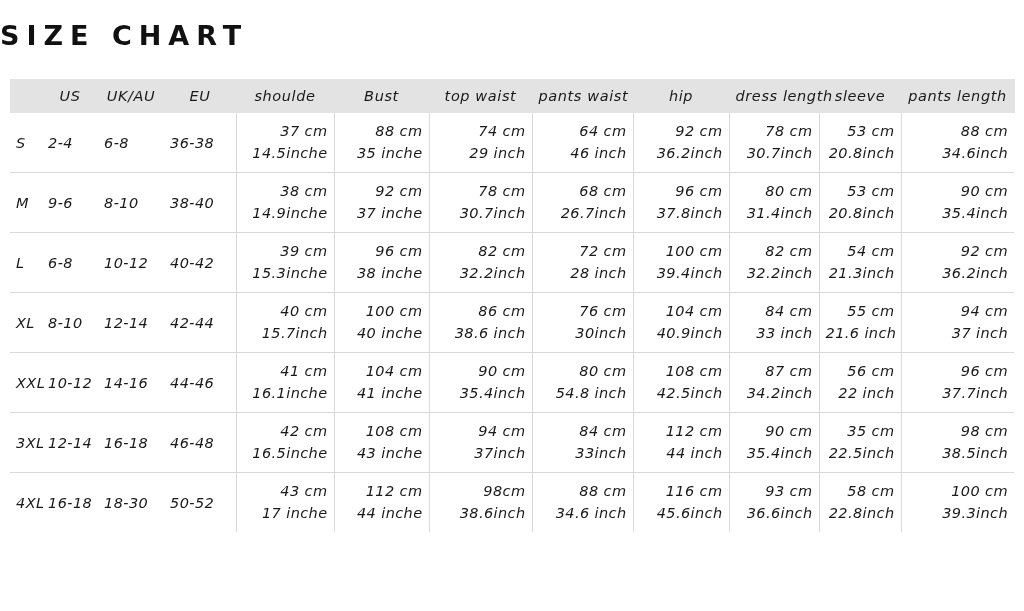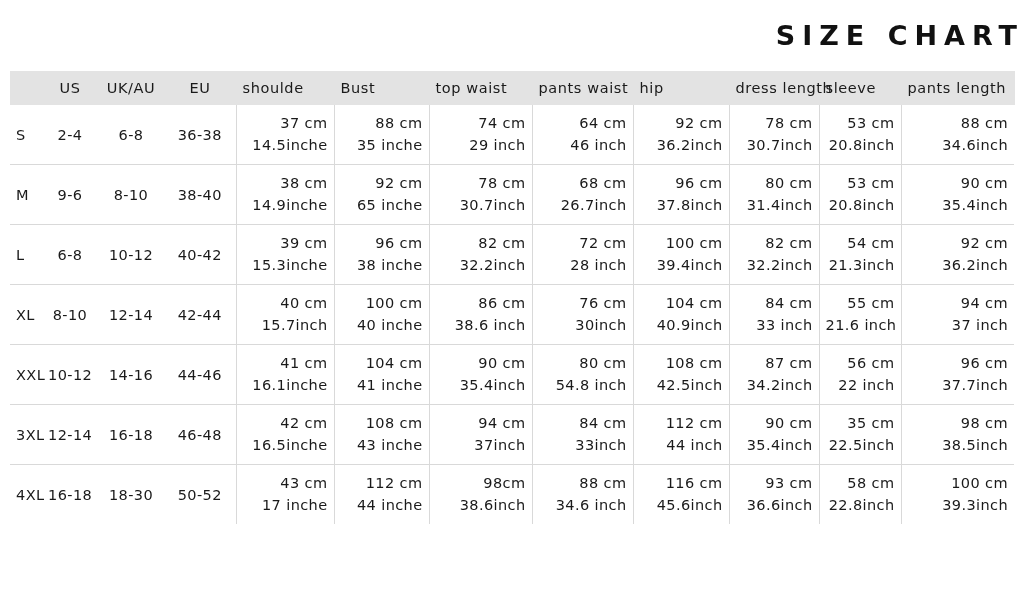--- a/index.html
+++ b/index.html
@@ -15,34 +15,35 @@
     overflow: hidden;
   }
   .page {
     position: relative;
     width: 1024px;
     height: 611px;
     background: #ffffff;
     box-sizing: border-box;
   }
   .chart-title {
-    text-align: right;
+    text-align: left;
     font-size: 27px;
     letter-spacing: 7px;
     font-weight: 700;
     color: #111111;
     padding-top: 20px;
     padding-bottom: 16px;
     font-family: "DejaVu Sans", sans-serif;
   }
   table.size-table {
     width: 1004px;
-    margin: 4px 10px;
+    margin: 12px 10px;
     border-collapse: collapse;
     table-layout: fixed;
+    font-style: italic;
   }
   table.size-table col.c-size    { width: 32px; }
   table.size-table col.c-us      { width: 56px; }
   table.size-table col.c-ukau    { width: 66px; }
   table.size-table col.c-eu      { width: 72px; }
   table.size-table col.c-shoulde { width: 98px; }
   table.size-table col.c-bust    { width: 95px; }
   table.size-table col.c-topwaist{ width: 103px; }
   table.size-table col.c-pantsw  { width: 101px; }
   table.size-table col.c-hip     { width: 96px; }
@@ -61,21 +62,21 @@
     padding: 0 6px;
     border-right: 1px solid #e3e3e3;
     white-space: nowrap;
     font-family: "DejaVu Sans", sans-serif;
   }
   table.size-table thead th.th-blank,
   table.size-table thead th.th-center {
     text-align: center;
   }
   table.size-table thead th.th-left {
-    text-align: left;
+    text-align: center;
   }
 
   table.size-table tbody td {
     height: 59px;
     font-size: 14.5px;
     vertical-align: middle;
     padding: 0 6px;
     border-top: 1px solid #d9d9d9;
     letter-spacing: 0.4px;
     white-space: nowrap;
@@ -83,21 +84,20 @@
     font-family: "DejaVu Sans", sans-serif;
   }
   table.size-table tbody tr:first-child td {
     border-top: none;
   }
   td.cell-size {
     text-align: left;
     padding-left: 6px;
   }
   td.cell-basic {
-    text-align: center;
   }
   td.cell-meas {
     border-left: 1px solid #d9d9d9;
     text-align: right;
     padding-left: 10px;
     line-height: 1.45;
   }
   td.cell-meas.last {
     border-right: none;
   }
@@ -195,21 +195,21 @@
         <td class="cell-size">M</td>
         <td class="cell-basic">9-6</td>
         <td class="cell-basic">8-10</td>
         <td class="cell-basic">38-40</td>
         <td class="cell-meas">
           <span class="meas-cm pad-1">38 cm</span>
           <span class="meas-in">14.9inche</span>
         </td>
         <td class="cell-meas">
           <span class="meas-cm pad-2">92 cm</span>
-          <span class="meas-in">65 inche</span>
+          <span class="meas-in">37 inche</span>
         </td>
         <td class="cell-meas">
           <span class="meas-cm">78 cm</span>
           <span class="meas-in">30.7inch</span>
         </td>
         <td class="cell-meas">
           <span class="meas-cm pad-3">68 cm</span>
           <span class="meas-in pad-3">26.7inch</span>
         </td>
         <td class="cell-meas">

